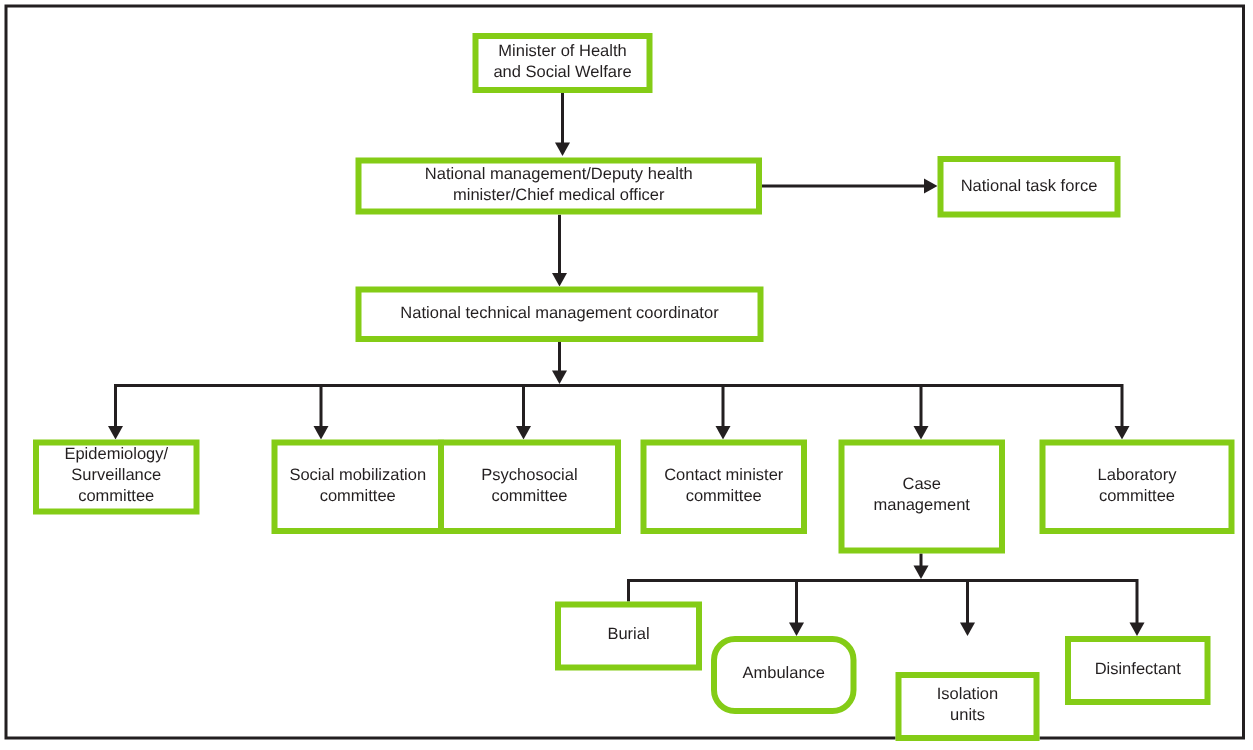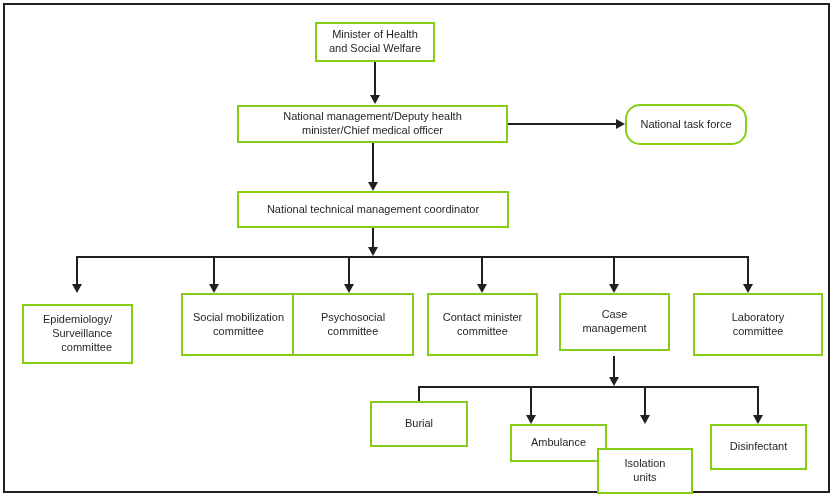--- a/index.html
+++ b/index.html
@@ -20,21 +20,21 @@
     position: absolute;
     left: 3px;
     top: 3px;
     right: 5px;
     bottom: 7px;
     border: 2px solid #231f20;
   }
   .node {
     position: absolute;
     box-sizing: border-box;
-    border: 2px solid #84cc16;
+    border: 4px solid #84cc16;
     background: #ffffff;
     display: flex;
     align-items: center;
     justify-content: center;
     text-align: center;
     font-size: 11px;
     line-height: 1.27;
     white-space: pre-line;
     z-index: 2;
   }
@@ -72,58 +72,58 @@
 
   <div class="node" style="left:315px; top:22px; width:120px; height:40px;">
     <span>Minister of Health
 and Social Welfare</span>
   </div>
 
   <div class="node" style="left:237px; top:105px; width:271px; height:38px;">
     <span>National management/Deputy health
 minister/Chief medical officer</span>
   </div>
-  <div class="node" style="left:625px; top:104px; width:122px; height:41px;border-radius:15px;">
+  <div class="node" style="left:625px; top:104px; width:122px; height:41px;">
     <span>National task force</span>
   </div>
 
   <div class="node" style="left:237px; top:191px; width:272px; height:37px;align-items:center;">
     <span>National technical management coordinator</span>
   </div>
 
-  <div class="node" style="left:22px; top:304px; width:111px; height:60px;text-align:right;">
+  <div class="node" style="left:22px; top:293px; width:111px; height:50px;">
     <span>Epidemiology/
 Surveillance
 committee</span>
   </div>
   <div class="node" style="left:157px; top:293px; width:115px; height:63px;margin-left:24px;">
     <span>Social mobilization
 committee</span>
   </div>
   <div class="node" style="left:292px; top:293px; width:122px; height:63px;">
     <span>Psychosocial
 committee</span>
   </div>
   <div class="node" style="left:427px; top:293px; width:111px; height:63px;">
     <span>Contact minister
 committee</span>
   </div>
-  <div class="node" style="left:559px; top:293px; width:111px; height:58px;">
+  <div class="node" style="left:559px; top:293px; width:111px; height:76px;">
     <span>Case
 management</span>
   </div>
   <div class="node" style="left:693px; top:293px; width:130px; height:63px;">
     <span>Laboratory
 committee</span>
   </div>
 
   <div class="node" style="left:370px; top:401px; width:98px; height:46px;">
     <span>Burial</span>
   </div>
-  <div class="node" style="left:510px; top:424px; width:97px; height:38px;">
+  <div class="node" style="left:474px; top:424px; width:97px; height:52px;border-radius:16px;">
     <span>Ambulance</span>
   </div>
   <div class="node" style="left:597px; top:448px; width:96px; height:46px;">
     <span>Isolation
 units</span>
   </div>
   <div class="node" style="left:710px; top:424px; width:97px; height:46px;">
     <span>Disinfectant</span>
   </div>
 

